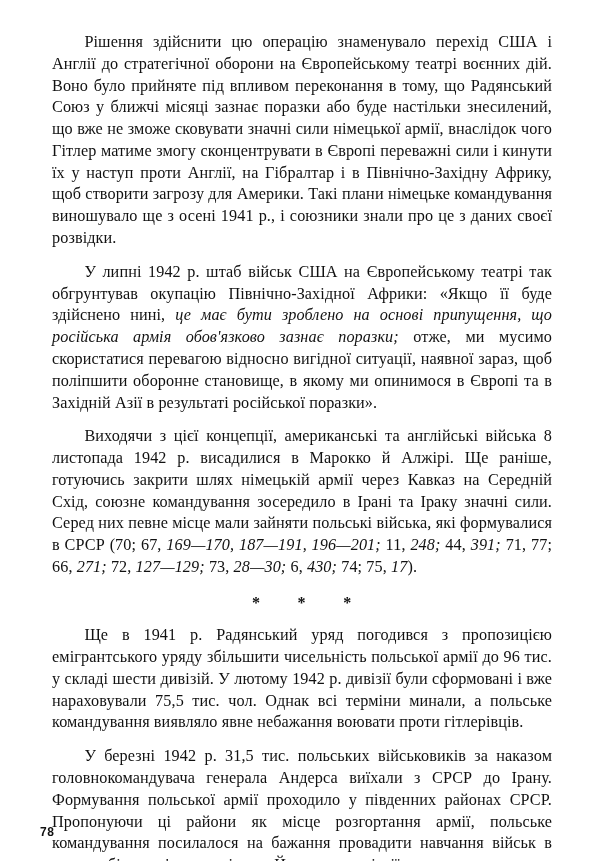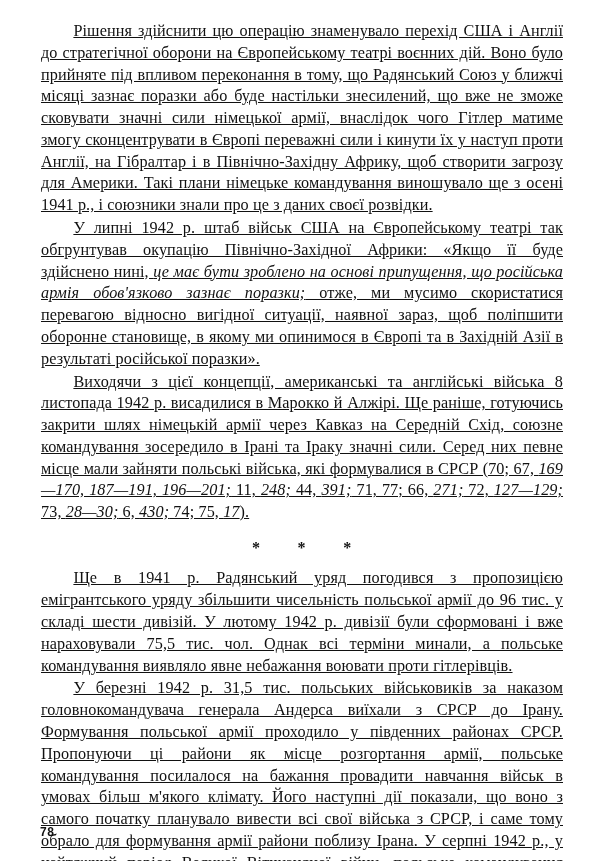--- a/index.html
+++ b/index.html
@@ -24,23 +24,22 @@
   }
   .body-text {
     font-size: 16.2px;
     line-height: 1.345;
     text-align: justify;
     text-justify: inter-word;
     hyphens: manual;
     letter-spacing: 0.1px;
   }
   p.para {
-    margin: 1px;
+    margin: 12px;
     text-indent: 2.0em;
-    text-decoration: underline;
   }
   p.para.first {
     text-indent: 2.0em;
   }
   .italic {
     font-style: italic;
   }
   .stars {
     text-align: center;
     letter-spacing: 1.05em;

